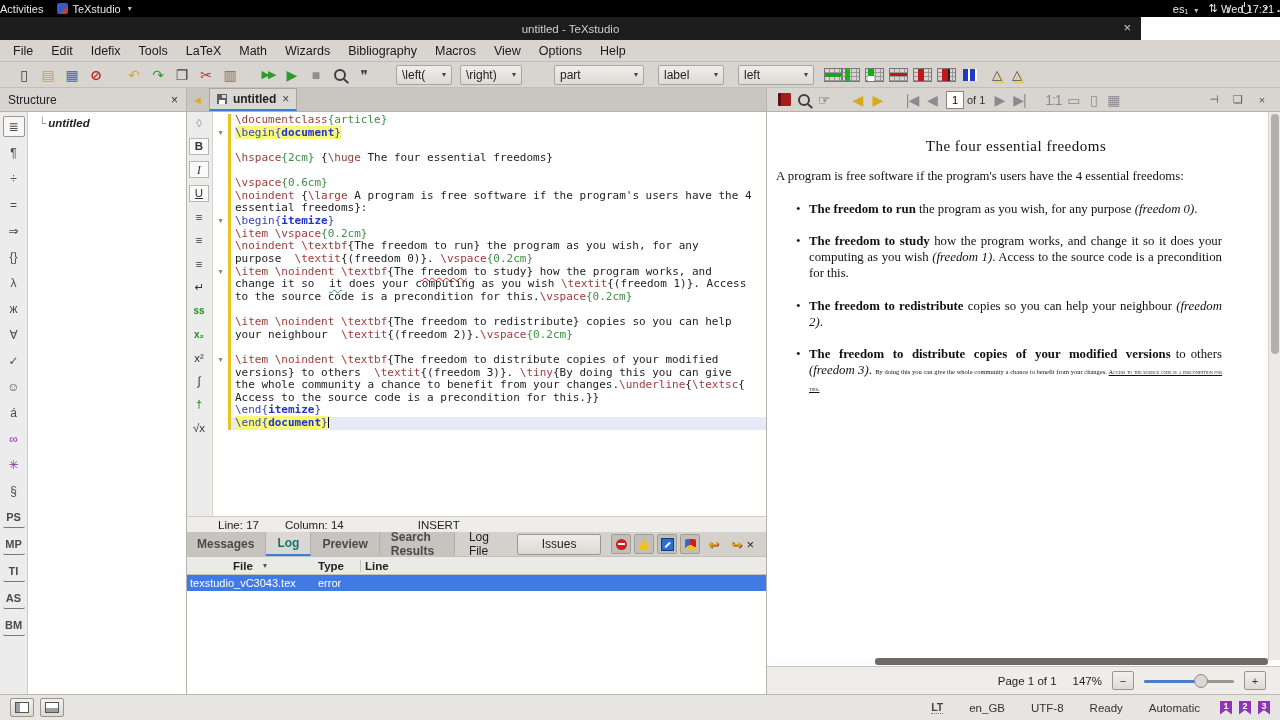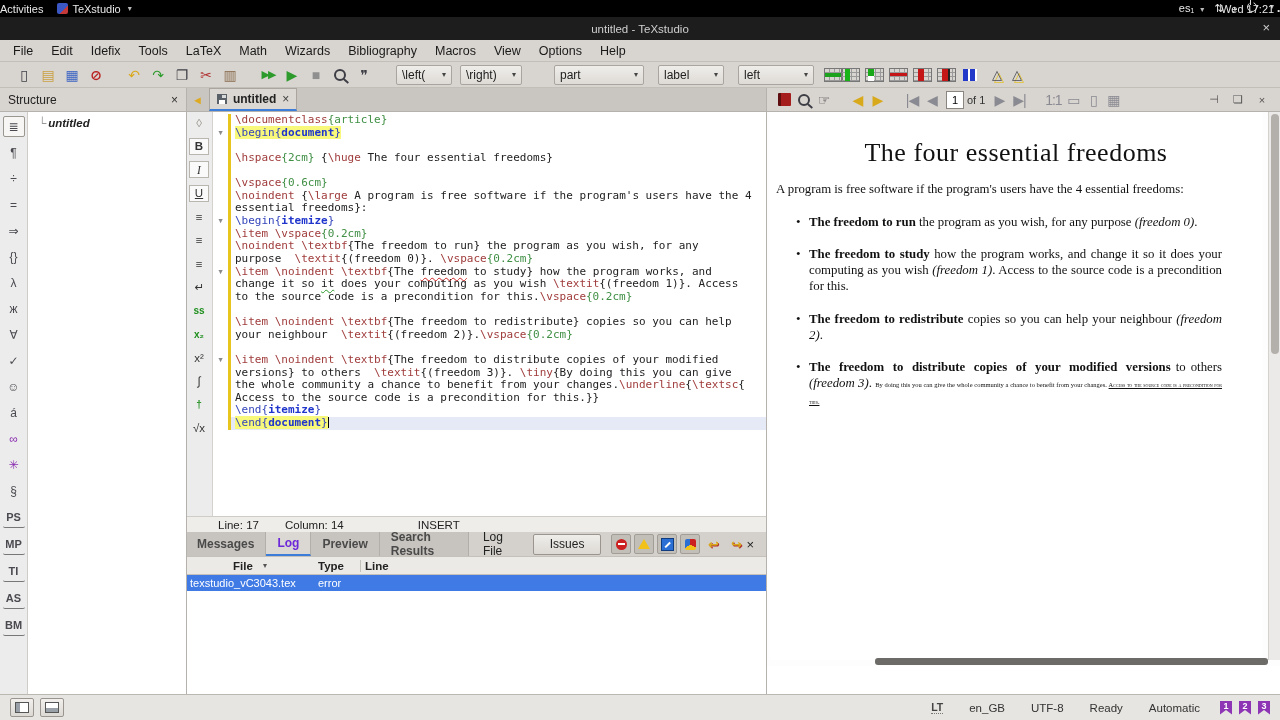--- a/index.html
+++ b/index.html
@@ -6,25 +6,25 @@
   #screen{position:relative;width:1280px;height:720px;background:#fff;overflow:hidden;
           font-family:"Liberation Sans","DejaVu Sans",sans-serif;color:#222;-webkit-font-smoothing:antialiased;}
   
   #top-bar{position:absolute;left:0;top:0;width:1280px;height:17px;background:#000;color:#e8e8e8;
            font-size:11px;display:flex;align-items:center;}
   #top-bar .tb-left{display:flex;align-items:center;gap:14px;padding-left:0;}
   #tx-appicon{width:11px;height:11px;background:linear-gradient(135deg,#3a57c4 60%,#c43a3a 60%);border-radius:2px;display:inline-block;}
   .tb-caret{font-size:8px;color:#bbb;margin-left:3px;}
   #top-bar .tb-center{position:absolute;left:0;right:0;text-align:right;pointer-events:none;}
   #top-bar .tb-center .dot{font-size:8px;vertical-align:middle;}
-  #top-bar .tb-right{margin-left:auto;display:flex;gap:10px;padding-right:6px;}
+  #top-bar .tb-right{margin-left:auto;display:flex;align-items:center;gap:10px;padding-right:12px;}
   .sh-power{width:8px;height:8px;border:1.5px solid #ddd;border-radius:50%;position:relative;display:inline-block;}
   .sh-power::after{content:"";position:absolute;left:2.5px;top:-3px;width:1.5px;height:5px;background:#000;box-shadow:0 0 0 .5px #000;border-left:1.5px solid #ddd;}
   
-  #title-bar{position:absolute;left:0;top:17px;width:1280px;height:23px;background:#1d1d1d;color:#cfcfcf;
+  #title-bar{position:absolute;left:0;top:17px;width:1141px;height:23px;background:#1d1d1d;color:#cfcfcf;
              font-size:11.5px;display:flex;align-items:center;justify-content:center;}
   #title-close{position:absolute;right:10px;top:3px;color:#cfcfcf;font-size:13px;cursor:default;}
   
   #menu-bar{position:absolute;left:0;top:40px;width:1280px;height:22px;background:#d8d4cf;border-bottom:1px solid #c2beb8;
             display:flex;align-items:center;font-size:12.5px;color:#1a1a1a;padding-left:4px;box-sizing:border-box;}
   .menu-item{padding:2px 9px;}
   
   #toolbar{position:absolute;left:0;top:62px;width:1280px;height:26px;background:#d8d4cf;border-bottom:1px solid #c2beb8;
            display:flex;align-items:center;padding-left:12px;box-sizing:border-box;}
   .tbtn{width:24px;height:22px;display:flex;align-items:center;justify-content:center;border-radius:2px;flex:none;}
@@ -99,32 +99,32 @@
   #editor-panel{position:absolute;left:213px;top:112px;width:553px;height:404px;background:#fff;overflow:hidden;}
   #code-lines{position:absolute;left:0;top:2px;right:0;font-family:"DejaVu Sans Mono","Liberation Mono",monospace;font-size:11px;}
   .code-line{display:flex;height:12.64px;line-height:12.64px;white-space:pre;}
   .fold{width:15px;flex:none;text-align:center;color:#8a8a8a;font-size:7px;line-height:12.64px;}
   .modbar{width:3px;flex:none;background:#e8c51c;}
   .lc{flex:1;padding-left:4px;}
   .code-line.cur .lc{background:#e6e9f6;}
   .hl-y{background:#f8f87a;}
   .s-k{color:#a03c3c;} .s-b{color:#3344bb;} .s-n{color:#1f35cc;font-weight:bold;} .s-v{color:#3f8f44;} .s-t{color:#222;}
   .s-wr{color:#222;text-decoration:underline wavy #cc2222 1px;text-underline-offset:2px;}
-  .s-wg{color:#222;text-decoration:underline wavy #2a9a2a 1px;text-underline-offset:2px;}
+  .s-wg{color:#222;text-decoration:underline wavy #2a9a2a 1px;text-underline-offset:2px;margin-left:8px;}
   .caret{display:inline-block;width:1px;height:11px;background:#000;vertical-align:-2px;}
   #editor-status{position:absolute;left:186px;top:516px;width:580px;height:16px;background:#efedea;border-top:1px solid #d0cdc8;
                  font-size:11.5px;display:flex;align-items:center;gap:26px;padding-left:32px;box-sizing:border-box;color:#222;}
   
   #log-panel{position:absolute;left:186px;top:532px;width:580px;height:165px;background:#fff;}
   #log-tabbar{height:24px;background:#d4d1cc;display:flex;align-items:center;font-size:12px;font-weight:bold;color:#4a4a4a;}
   .log-tab{height:24px;display:flex;align-items:center;padding:0 11px;background:#c7c3be;border-right:1px solid #b2aea8;box-sizing:border-box;}
-  .log-tab.active{background:#dbd8d3;color:#6d28d9;border-bottom:2px solid #3b7dd8;}
+  .log-tab.active{background:#dbd8d3;color:#0f766e;border-bottom:2px solid #3b7dd8;}
   #logfile-label{font-weight:normal;color:#222;margin:0 10px 0 14px;}
   #issues-btn{height:19px;border:1px solid #9a968f;background:linear-gradient(#efedea,#dcd9d4);border-radius:2px;
-              display:flex;align-items:center;padding:0 16px;font-weight:normal;color:#222;}
+              display:flex;align-items:center;padding:0 24px;font-weight:normal;color:#222;}
   #log-icons{display:flex;align-items:center;gap:3px;margin-left:10px;}
   .log-tgl{width:20px;height:20px;display:flex;align-items:center;justify-content:center;border-radius:2px;}
   .log-tgl.pressed{background:#c2beb8;border:1px solid #a29e97;box-sizing:border-box;}
   .sh-err{width:11px;height:11px;border-radius:50%;background:#cc1f1f;position:relative;}
   .sh-err::after{content:"";position:absolute;left:2px;top:4.5px;width:7px;height:2px;background:#fff;}
   .sh-warn{width:0;height:0;border-left:6px solid transparent;border-right:6px solid transparent;border-bottom:10px solid #f2c21a;}
   .sh-badbox{width:11px;height:11px;background:#2b6fd4;border:1px solid #123c80;position:relative;}
   .sh-badbox::after{content:"";position:absolute;left:2px;top:5px;width:7px;height:1.5px;background:#fff;transform:rotate(-45deg);}
   .sh-mixed{width:11px;height:11px;background:conic-gradient(#cc1f1f 0 33%,#f2c21a 33% 66%,#2b6fd4 66%);border-radius:2px;}
   .nav-gold{color:#d9a91c;font-size:13px;text-shadow:1px 1px 0 #b03030;}
@@ -137,21 +137,21 @@
   .sort-arrow{font-size:8px;color:#555;}
   #log-row{height:16px;background:#3f7ae5;color:#fff;display:flex;font-size:11px;align-items:center;}
   .lr-cell{padding:0 4px;box-sizing:border-box;white-space:nowrap;overflow:hidden;}
   .lr-file{width:128px;} .lr-type{width:46px;} .lr-rest{flex:1;border-left:1px solid rgba(255,255,255,.65);margin-top:40px;}
   
   .vsplit{position:absolute;top:88px;width:1px;height:606px;background:#b5b2ad;}
   
   #pdf-area{position:absolute;left:767px;top:112px;width:513px;height:554px;background:#fdfdfd;}
   #pdf-page{position:absolute;left:3px;top:0;width:492px;height:548px;background:#fff;
             font-family:"Liberation Serif","DejaVu Serif",serif;color:#111;}
-  #pdf-title{margin-top:26px;text-align:center;font-size:26px;letter-spacing:.5px;}
+  #pdf-title{margin-top:26px;text-align:center;font-size:15px;letter-spacing:.5px;}
   #pdf-intro{margin:14px 38px 0 6px;font-size:12.8px;line-height:1.22;text-align:justify;}
   #pdf-bullets{margin:10px 40px 0 26px;padding:0;list-style:none;}
   #pdf-bullets li{position:relative;margin-top:16px;font-size:12.8px;line-height:1.27;text-align:justify;padding-left:13px;}
   #pdf-bullets li::before{content:"•";position:absolute;left:0;top:0;font-size:13px;}
   .pb{font-weight:bold;} .pb4{font-weight:bold;word-spacing:3.5px;} .pi{font-style:italic;}
   .pt{font-size:6.5px;} .ptu{font-size:6.3px;font-variant:small-caps;text-decoration:underline;}
   #pdf-vscroll{position:absolute;right:0;top:0;width:11px;height:548px;background:#eceae8;border-left:1px solid #d5d2cd;}
   #pdf-vthumb{position:absolute;left:1.5px;top:2px;width:8px;height:240px;background:#b3b0ab;border-radius:4px;}
   #pdf-hscroll{position:absolute;left:875px;top:658px;width:393px;height:7px;background:#6d6b68;border-radius:3px;}
   #pdf-status{position:absolute;left:767px;top:666px;width:513px;height:28px;background:#efedea;border-top:1px solid #c9c6c0;
@@ -512,20 +512,31 @@
           <li><span class="pb">The freedom to study</span><span class="pr"> how the program works, and change it so it does your computing as you wish </span><span class="pi">(freedom 1)</span><span class="pr">. Access to the source code is a precondition for this.</span></li>
           <li><span class="pb">The freedom to redistribute</span><span class="pr"> copies so you can help your neighbour </span><span class="pi">(freedom 2)</span><span class="pr">.</span></li>
           <li><span class="pb4">The freedom to distribute copies of your modified versions</span><span class="pr"> to others </span><span class="pi">(freedom 3)</span><span class="pr">. </span><span class="pt">By doing this you can give the whole community a chance to benefit from your changes. </span><span class="ptu">Access to the source code is a precondition for this.</span></li>
         </ul>
     </div>
     <div id="pdf-vscroll">
         <div id="pdf-vthumb"></div>
       </div>
   </div>
   <div id="pdf-hscroll"></div>
+  <div id="pdf-status">
+    <span>Page 1 of 1</span>
+    <span style="margin-left:6px;">147%</span>
+    <span class="zoom-btn">−</span>
+    <span id="zoom-slider">
+      <span id="zoom-track"></span>
+      <span id="zoom-fill"></span>
+      <span id="zoom-handle"></span>
+    </span>
+    <span class="zoom-btn">+</span>
+  </div>
 
   <div id="status-bar">
     <span class="panel-btn">
         <span class="panel-ic1"></span>
       </span>
     <span class="panel-btn">
         <span class="panel-ic2"></span>
       </span>
     <span id="sb-right">
       <span id="lt-chip">LT</span>

